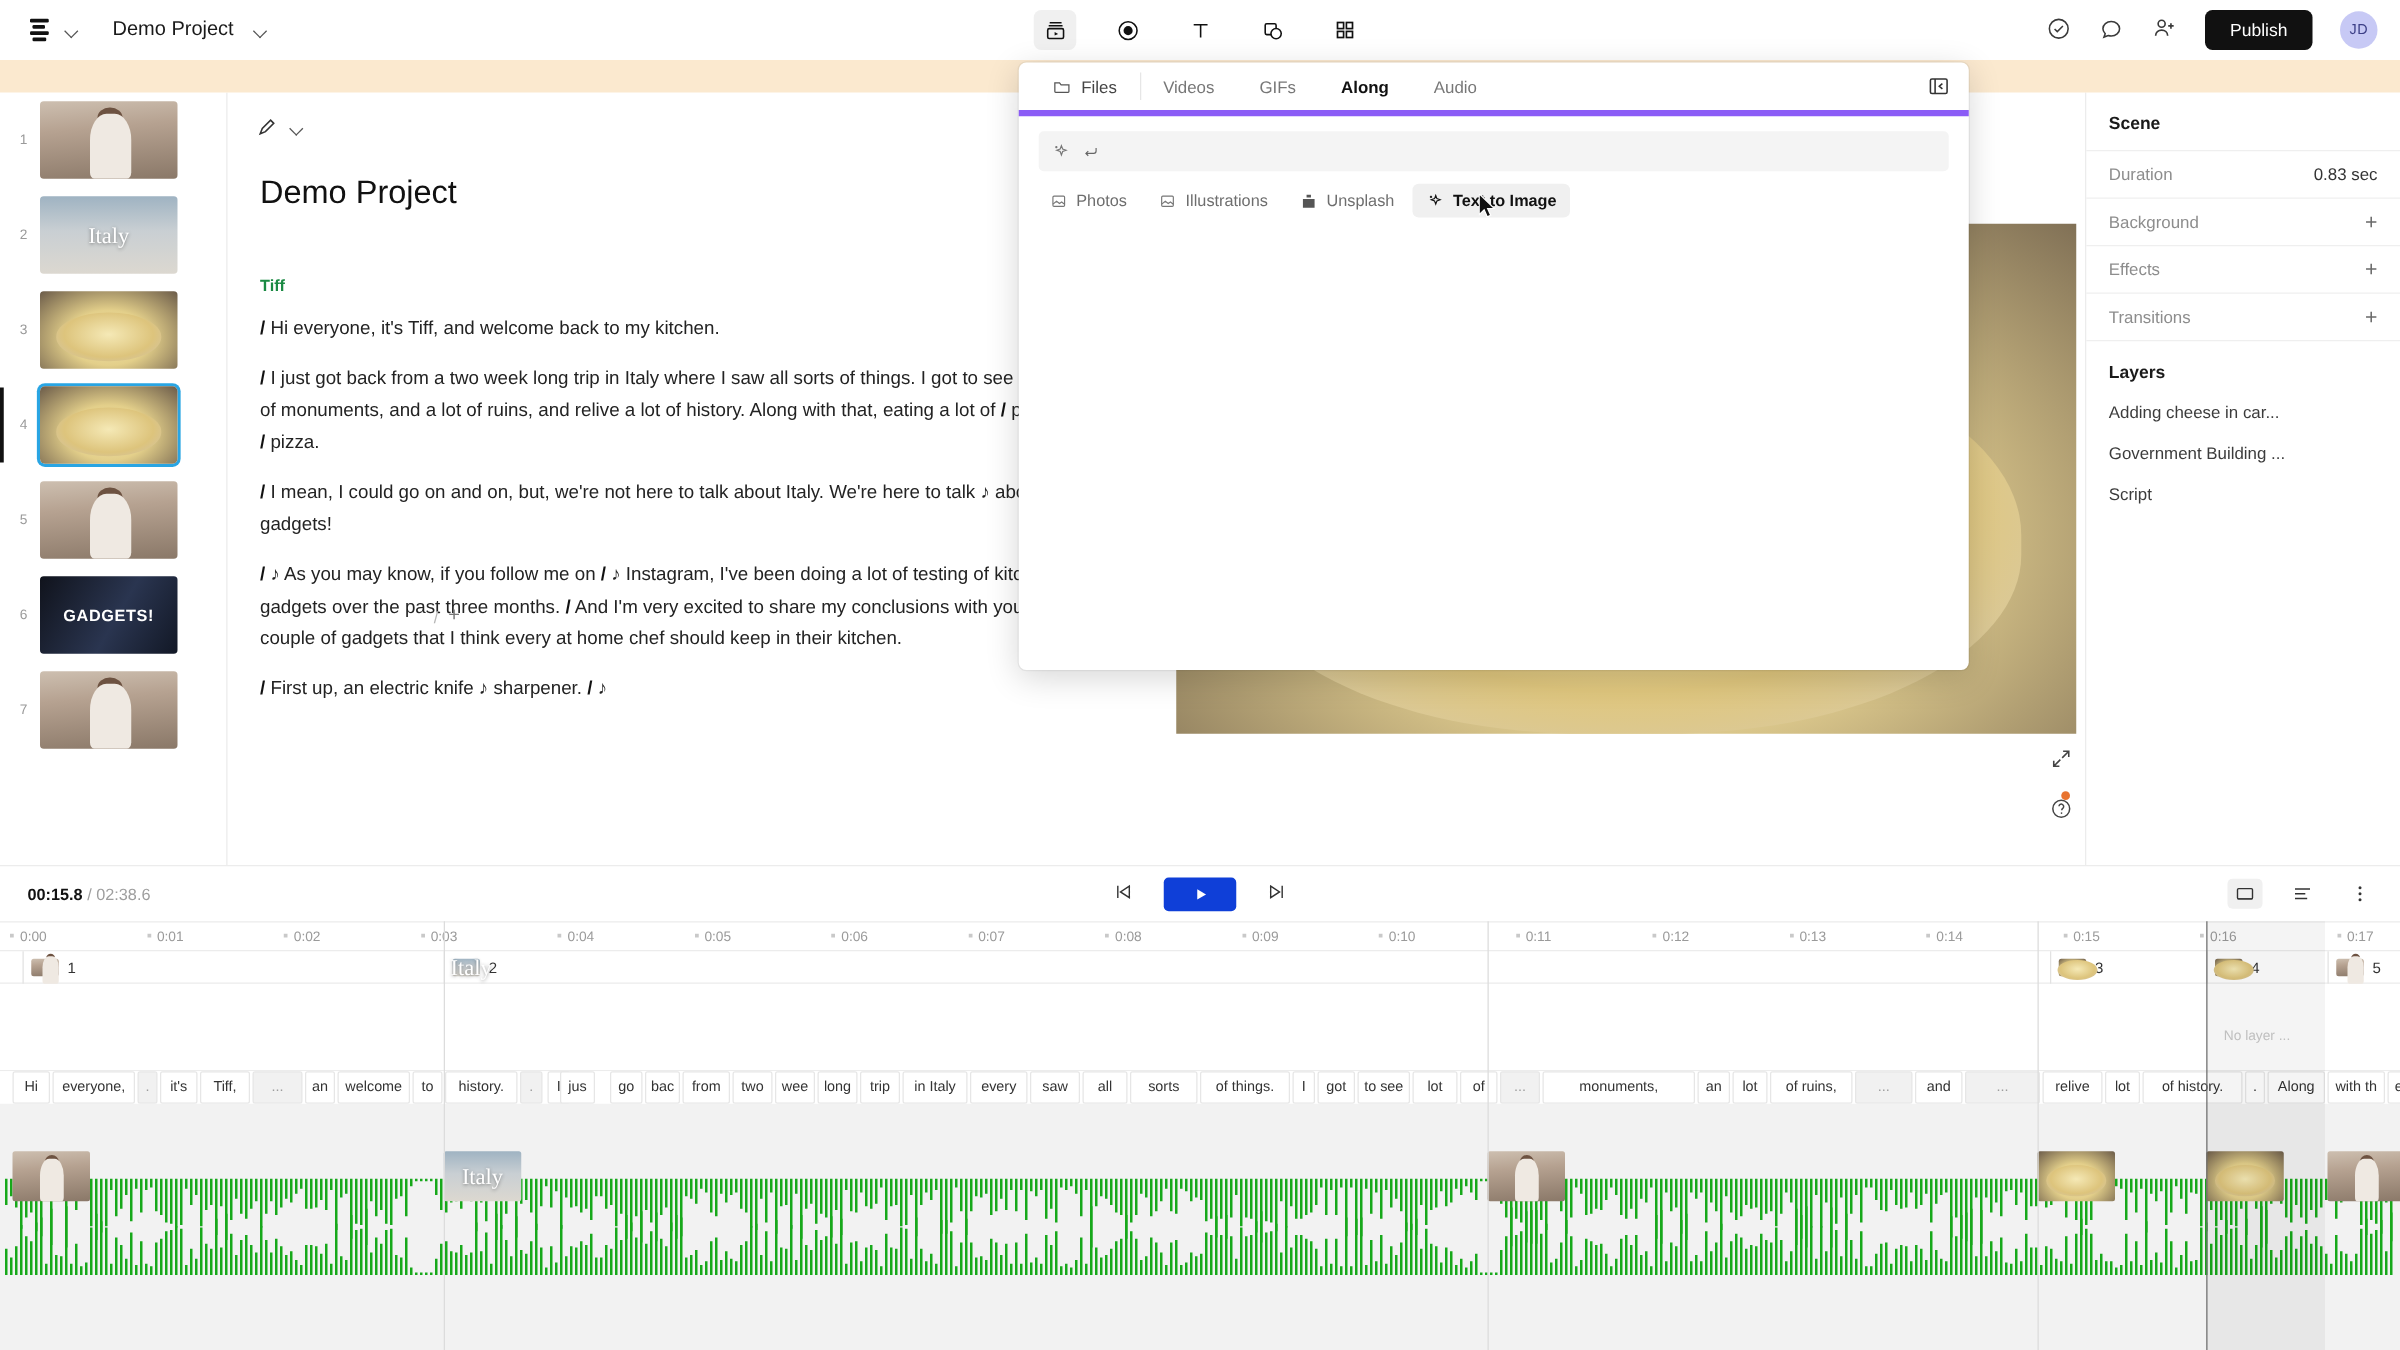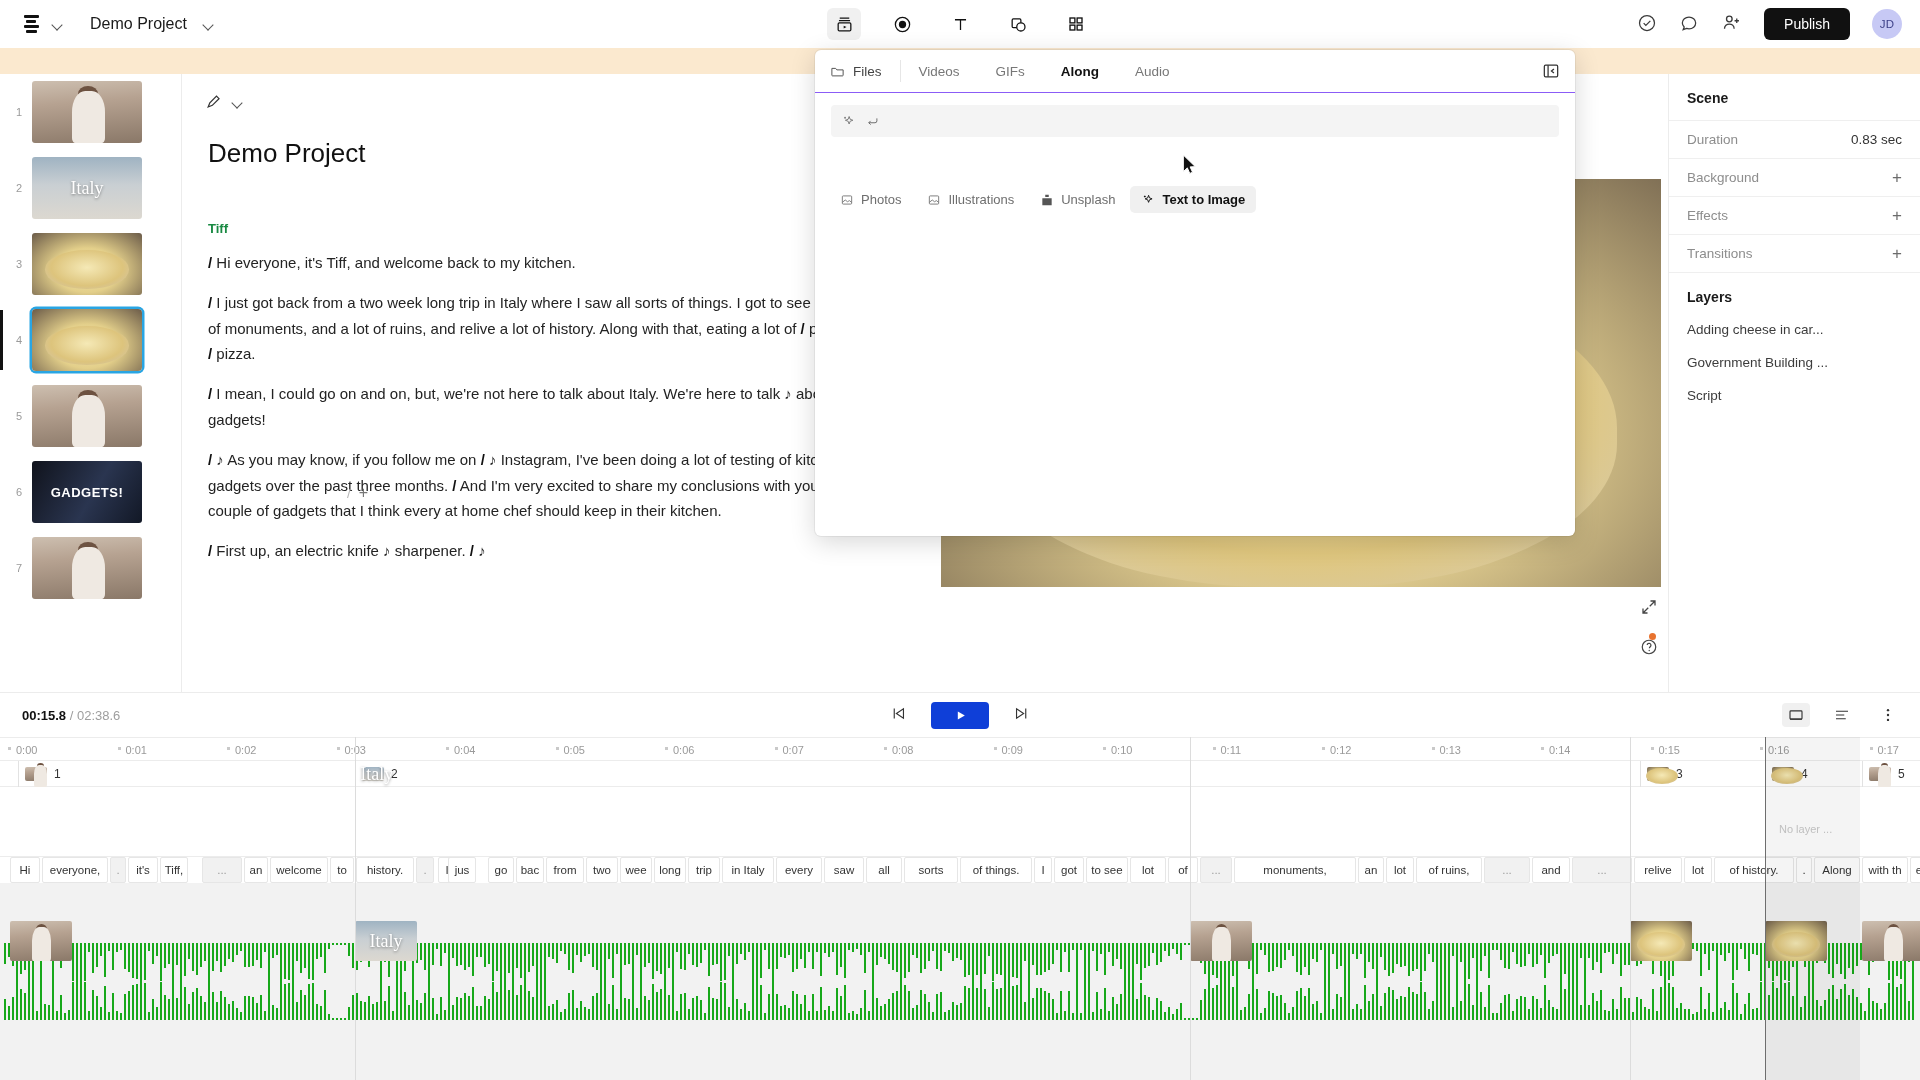--- a/index.html
+++ b/index.html
@@ -89,30 +89,30 @@
   .rp-head { font-size:14px; font-weight:bold; padding:16px 18px 14px 18px; }
   .rp-row { display:flex; align-items:center; justify-content:space-between; padding:11px 18px; border-top:1px solid #efefef; font-size:13.5px; color:#8d8d8d; cursor:pointer; }
   .rp-row .val { color:#333; }
   .rp-row .pl { color:#6b6b6b; font-size:17px; line-height:12px; }
   .rp-layers-h { font-size:14px; font-weight:bold; padding:16px 18px 8px 18px; border-top:1px solid #efefef; }
   .rp-layer { font-size:13.5px; color:#3c3c3c; padding:9px 18px; cursor:pointer; }
 
   
   .media-pop { position:absolute; left:815px; top:50px; width:760px; height:486px; background:#fff; border-radius:6px;
       box-shadow:0 6px 26px rgba(0,0,0,.16), 0 0 0 1px rgba(0,0,0,.05); z-index:20; }
-  .mp-tabs { display:flex; align-items:center; gap:0; height:43px; border-bottom:1px solid #8b5cf6; padding:0 15px; position:relative; }
+  .mp-tabs { display:flex; align-items:center; gap:0; height:43px; border-bottom:5px solid #8b5cf6; padding:0 27px; position:relative; }
   .mp-files { display:flex; align-items:center; gap:8px; padding-right:18px; border-right:1px solid #e6e6e6; height:22px; }
   .mp-tab { font-size:13.5px; color:#777; padding:0 18px; cursor:pointer; }
   .mp-tab.active { color:#111; font-weight:bold; }
   .mp-collapse { position:absolute; right:14px; width:20px; height:20px; cursor:pointer; }
   .mp-prompt { margin:12px 16px 0 16px; height:32px; background:#f4f4f4; border-radius:4px; display:flex; align-items:center; padding:0 10px; gap:9px; }
   .mp-prompt input { flex:1; border:0; background:transparent; outline:none; font-size:13.5px; color:#333; font-family:"Liberation Sans", sans-serif; }
   .mp-prompt input::placeholder { color:#9b9b9b; }
   .mp-sources { display:flex; align-items:center; gap:4px; padding:10px 14px 0 14px; }
-  .mp-src { display:flex; align-items:center; gap:7px; padding:6px 11px; border-radius:5px; font-size:13px; color:#6e6e6e; cursor:pointer;margin-top:39px; }
+  .mp-src { display:flex; align-items:center; gap:7px; padding:6px 11px; border-radius:5px; font-size:13px; color:#6e6e6e; cursor:pointer; }
   .mp-src.active { background:#f0f0f0; color:#111; font-weight:bold; }
   .mp-tip { position:absolute; left:0; right:0; top:268px; text-align:center; font-size:12.5px; color:#9c9c9c; }
   .cursor-arrow { position:absolute; left:1183px; top:155px; width:14px; height:20px; z-index:30; }
 
   
   .tl { position:absolute; left:0; bottom:0; width:1920px; height:388px; background:#fff; border-top:1px solid #ececec; z-index:6; }
   .tl-bar { height:44px; position:relative; display:flex; align-items:center; }
   .tl-time { position:absolute; left:22px; font-size:13px; }
   .tl-time b { color:#111; font-weight:bold; }
   .tl-time span { color:#9e9e9e; }
@@ -507,21 +507,21 @@
       </div>
     </div>
   <div class="layerband" id="layerband">
       <div class="nolayer" style="left: 1779px; top: 36px;">No layer ...</div>
     </div>
   <div class="wordband" id="wordband">
       <div class="word" style="left: 10px; width: 30px;">Hi</div>
       <div class="word" style="left: 42px; width: 66px;">everyone,</div>
       <div class="word muted" style="left: 110px; width: 16px;">.</div>
       <div class="word" style="left: 128px; width: 30px;">it's</div>
-      <div class="word" style="left: 160px; width: 28px;">Tiff,</div>
+      <div class="word" style="left: 160px; width: 40px;">Tiff,</div>
       <div class="word muted" style="left: 202px; width: 40px;">...</div>
       <div class="word" style="left: 244px; width: 24px;">an</div>
       <div class="word" style="left: 270px; width: 58px;">welcome</div>
       <div class="word" style="left: 330px; width: 24px;">to</div>
       <div class="word" style="left: 356px; width: 58px;">history.</div>
       <div class="word muted" style="left: 416px; width: 18px;">.</div>
       <div class="word" style="left: 438px; width: 18px;">I</div>
       <div class="word" style="left: 448px; width: 28px;">jus</div>
       <div class="word" style="left: 488px; width: 26px;">go</div>
       <div class="word" style="left: 516px; width: 28px;">bac</div>

